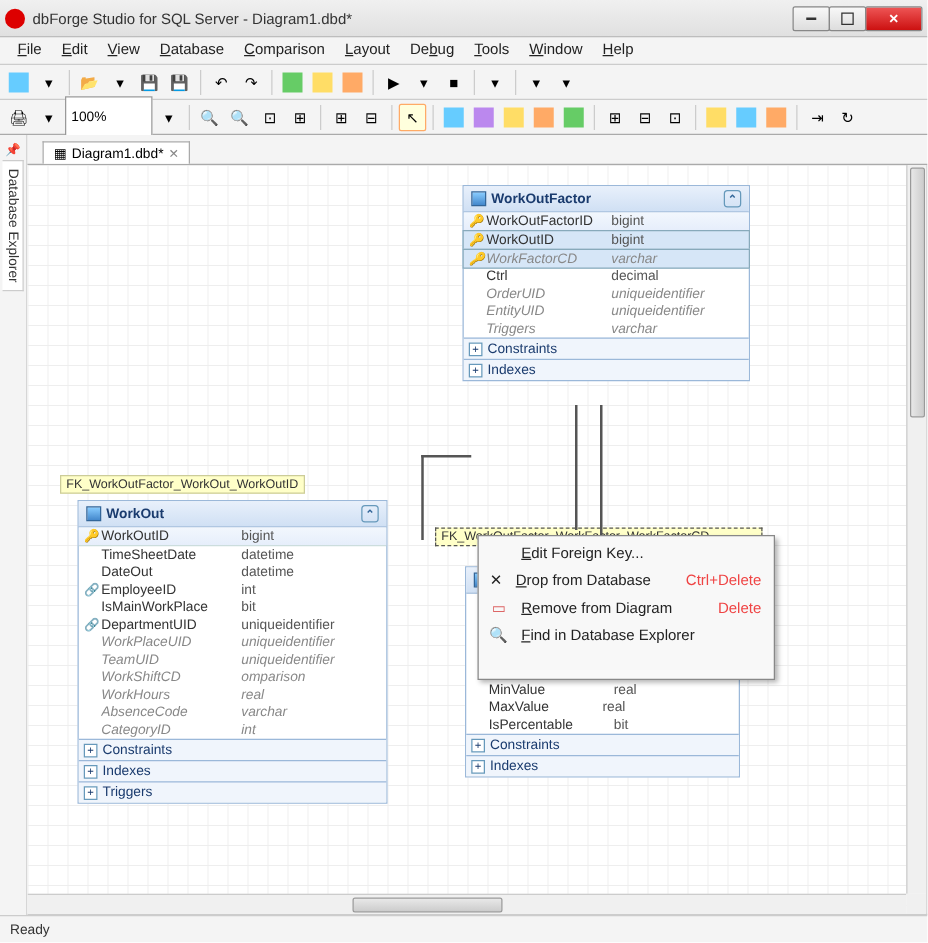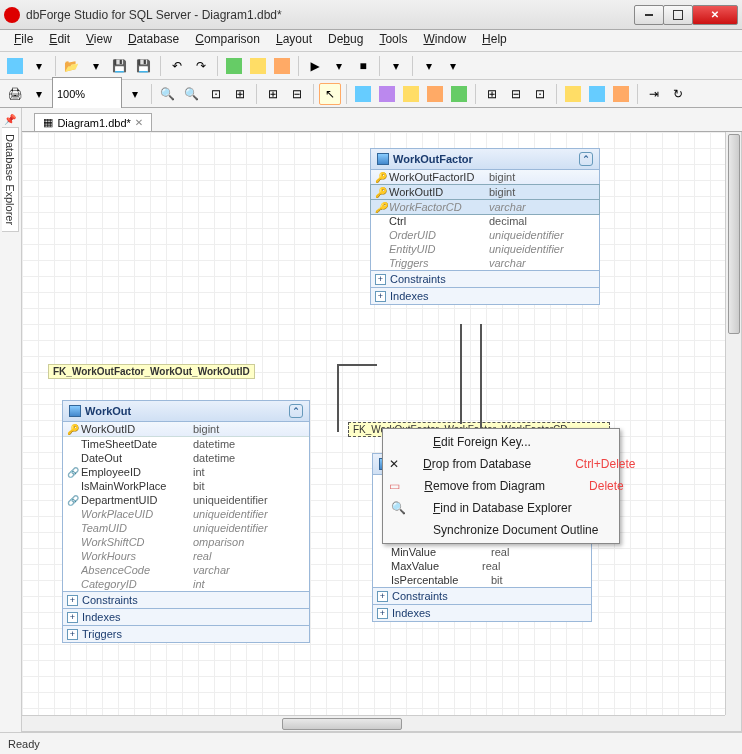--- a/index.html
+++ b/index.html
@@ -62,21 +62,21 @@
 
 
 .fk-label { position: absolute; background: #ffffc8; border: 1px solid #cc9; font-size: 10px; padding: 1px 4px; color: #333; }
 .fk-label.sel { border: 1px dashed #555; }
 
 
 .connector { position: absolute; border-left: 2px solid #555; }
 
 
 .ctxmenu { position: absolute; background: #f8f8f8; border: 1px solid #888; box-shadow: 2px 2px 4px rgba(0,0,0,0.3); font-size: 12px; color: #222; padding: 2px; z-index: 50; }
-.ctxmenu .row { display: flex; align-items: center; padding: 3px 8px 3px 4px; gap: 24px; cursor: default; white-space: nowrap; }
+.ctxmenu .row { display: flex; align-items: center; padding: 3px 8px 3px 4px; gap: 8px; cursor: default; white-space: nowrap; }
 .ctxmenu .row .ico { width: 20px; height: 16px; display: flex; align-items: center; justify-content: center; font-size: 12px; }
 .ctxmenu .row .lbl { flex: 1; }
 .ctxmenu .row .sc { color: #ef4444; margin-left: 20px; }
 
 
 .statusbar { position: absolute; bottom: 0; left: 0; right: 0; height: 22px; background: #f4f4f4; border-top: 1px solid #ccc; display: flex; align-items: center; padding: 0 8px; font-size: 11px; color: #333; }
 
 
 .hscroll { position:absolute; bottom:0; left:0; right:16px; height:16px; background:#f0f0f0; border-top:1px solid #ccc; display:flex; align-items:center; }
 .hscroll .thumb { height:12px; width:120px; margin-left:260px; background: linear-gradient(#e8e8e8,#ccc); border:1px solid #999; border-radius:2px; }
@@ -378,21 +378,21 @@
         <div class="section">
             <div class="plus">+</div>
             <span>Constraints</span>
           </div>
         <div class="section">
             <div class="plus">+</div>
             <span>Indexes</span>
           </div>
       </div>
 
-      <div class="fk-label" style="left:26px; top:232px;font-weight:bold;"><span>FK_WorkOutFactor_WorkOut_WorkOutID</span></div>
+      <div class="fk-label" style="left:26px; top:248px;"><span>FK_WorkOutFactor_WorkOut_WorkOutID</span></div>
       <div class="fk-label sel" style="left:326px; top:290px; width:262px; overflow:hidden;"><span>FK_WorkOutFactor_WorkFactor_WorkFactorCD</span></div>
 
       <div class="connector" style="left:315px; top:232px; height:68px;"></div>
       <div style="position:absolute; left:315px; top:232px; width:40px; border-top:2px solid #555;"></div>
       <div style="position:absolute; left:438px; top:192px; height:100px; border-left:2px solid #555;"></div>
       <div style="position:absolute; left:458px; top:192px; height:130px; border-left:2px solid #555;"></div>
 
       <div class="ctxmenu" style="left:360px; top:296px; width:238px;">
         <div class="row">
             <div class="ico"></div>
@@ -407,21 +407,20 @@
             <div class="ico" style="color:#d66;">▭</div>
             <div class="lbl"><u>R</u>emove from Diagram</div>
             <div class="sc">Delete</div>
           </div>
         <div class="row">
             <div class="ico" style="color:#c90;">🔍</div>
             <div class="lbl"><u>F</u>ind in Database Explorer</div>
           </div>
         <div class="row">
             <div class="ico"></div>
-            <div class="lbl">Synchronize Document Outline</div>
           </div>
       </div>
 
       <div class="hscroll">
           <div class="thumb"></div>
         </div>
       <div class="vscroll">
           <div class="thumb"></div>
         </div>
       <div class="corner"></div>

